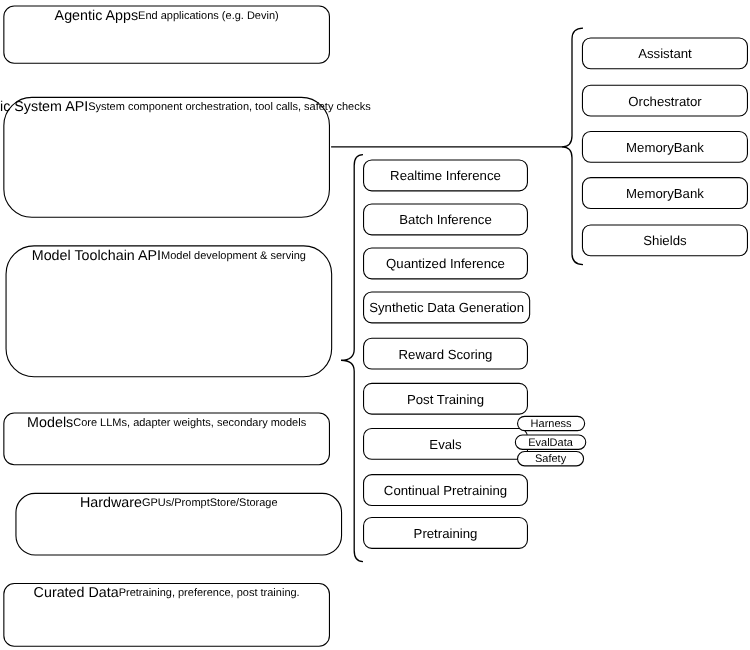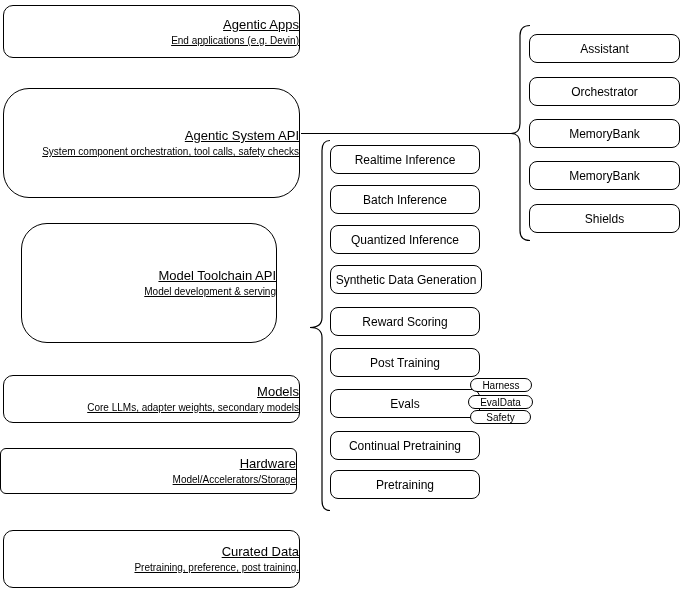--- a/index.html
+++ b/index.html
@@ -21,26 +21,25 @@
     top: 0; left: 0;
     width: 682px; height: 591px;
     pointer-events: none;
   }
   .node {
     position: absolute;
     box-sizing: border-box;
     background: var(--bg, #ffffff);
     border: 1px solid var(--stroke, #000000);
     display: flex;
-    flex-direction: column;
-    align-items: flex-end;
+    flex-direction: row;
+    align-items: flex-start;
     justify-content: center;
     text-align: center;
     z-index: 1;
-    text-decoration: underline;
   }
   .node .title {
     font-size: 13px;
     line-height: 15px;
     white-space: nowrap;
   }
   .node .subtitle {
     font-size: 10px;
     line-height: 12px;
     margin-top: 3px;
@@ -95,33 +94,33 @@
   <div class="node" style="left:3px; top:5px; width:297px; height:53px; border-radius:10px;">
     <div class="title">Agentic Apps</div>
     <div class="subtitle">End applications (e.g. Devin)</div>
   </div>
 
   <div class="node" style="left:3px; top:88px; width:297px; height:110px; border-radius:26px;">
     <div class="title">Agentic System API</div>
     <div class="subtitle">System component orchestration, tool calls, safety checks</div>
   </div>
 
-  <div class="node" style="left:21px; top:223px; width:256px; height:120px; border-radius:26px;">
+  <div class="node" style="left:5px; top:223px; width:297px; height:120px; border-radius:26px;">
     <div class="title">Model Toolchain API</div>
     <div class="subtitle">Model development &amp; serving</div>
   </div>
 
   <div class="node" style="left:3px; top:375px; width:297px; height:48px; border-radius:10px;">
     <div class="title">Models</div>
     <div class="subtitle">Core LLMs, adapter weights, secondary models</div>
   </div>
 
-  <div class="node" style="left:0; top:448px; width:297px; height:46px; border-radius:6px;">
+  <div class="node" style="left:14px; top:448px; width:297px; height:57px; border-radius:18px;">
     <div class="title">Hardware</div>
-    <div class="subtitle">Model/Accelerators/Storage</div>
+    <div class="subtitle">GPUs/PromptStore/Storage</div>
   </div>
 
   <div class="node" style="left:3px; top:530px; width:297px; height:58px; border-radius:10px;">
     <div class="title">Curated Data</div>
     <div class="subtitle">Pretraining, preference, post training.</div>
   </div>
 
   <div class="item" style="top:145px;">Realtime Inference</div>
   <div class="item" style="top:185px;">Batch Inference</div>
   <div class="item" style="top:225px;">Quantized Inference</div>

